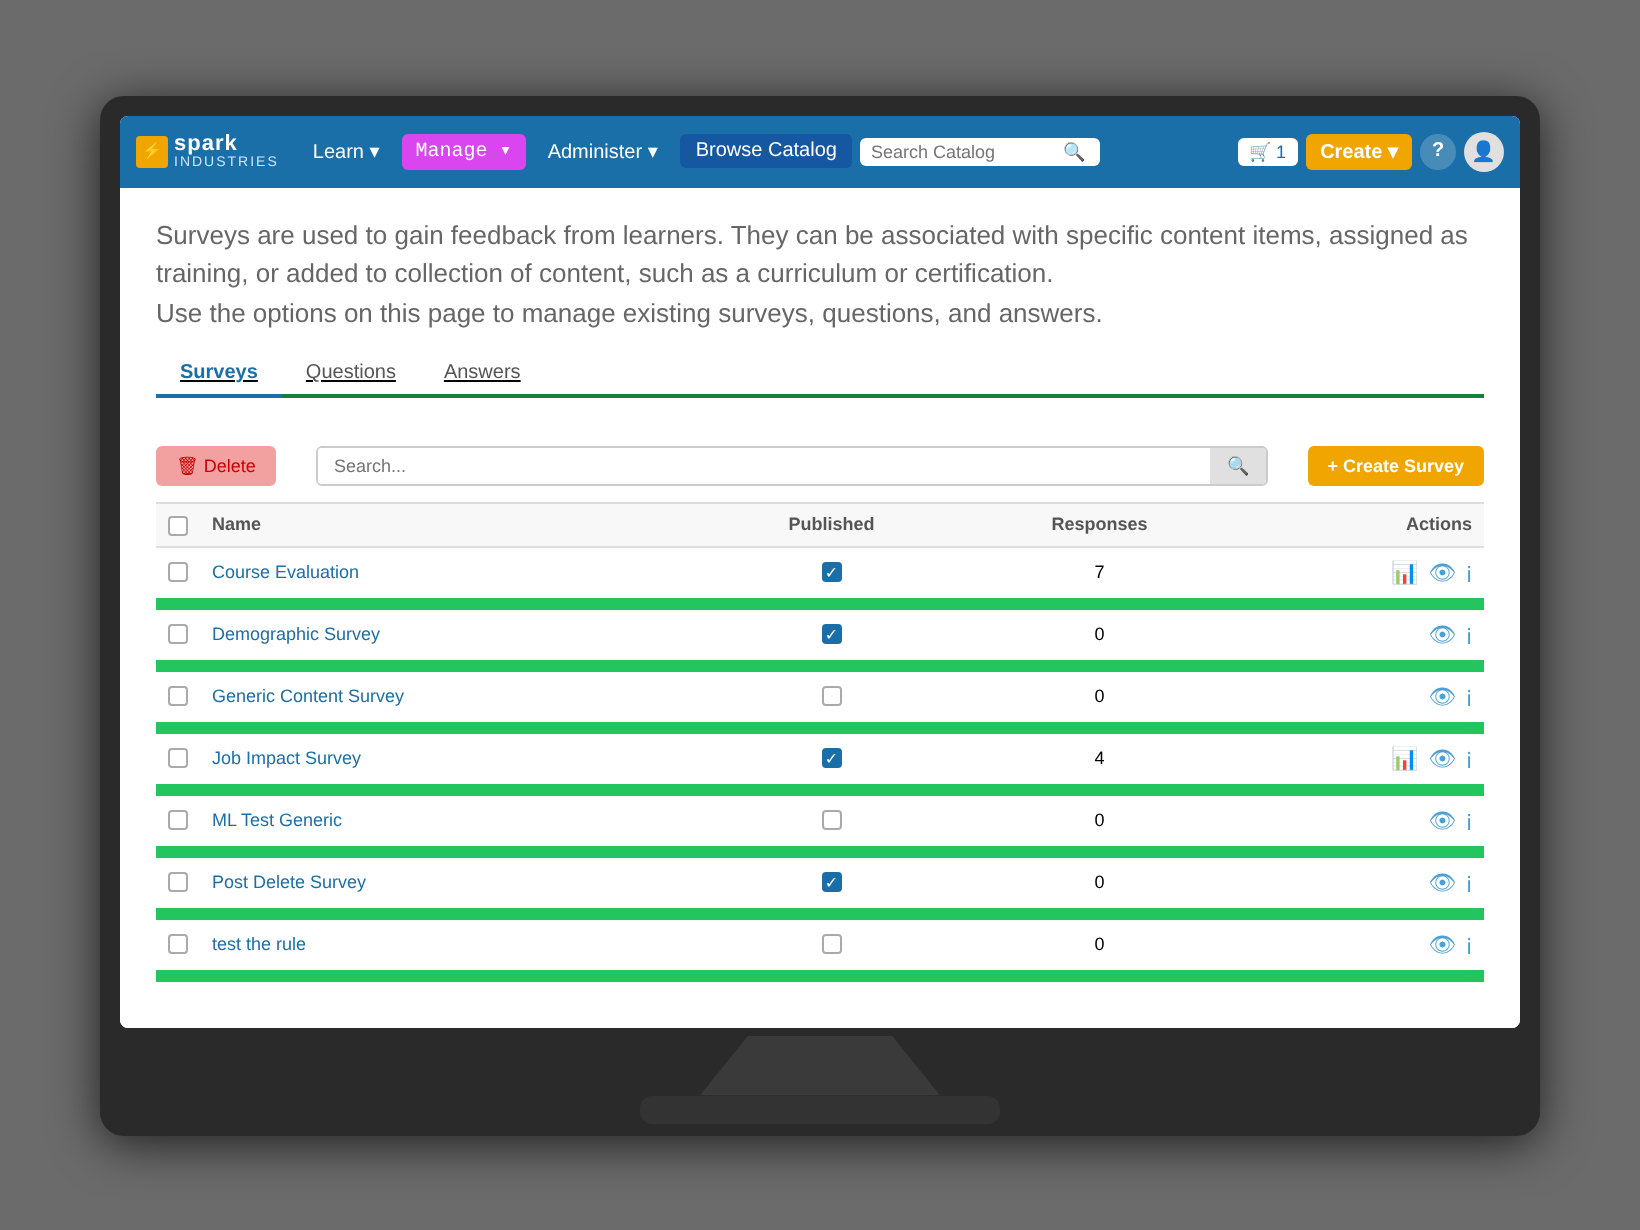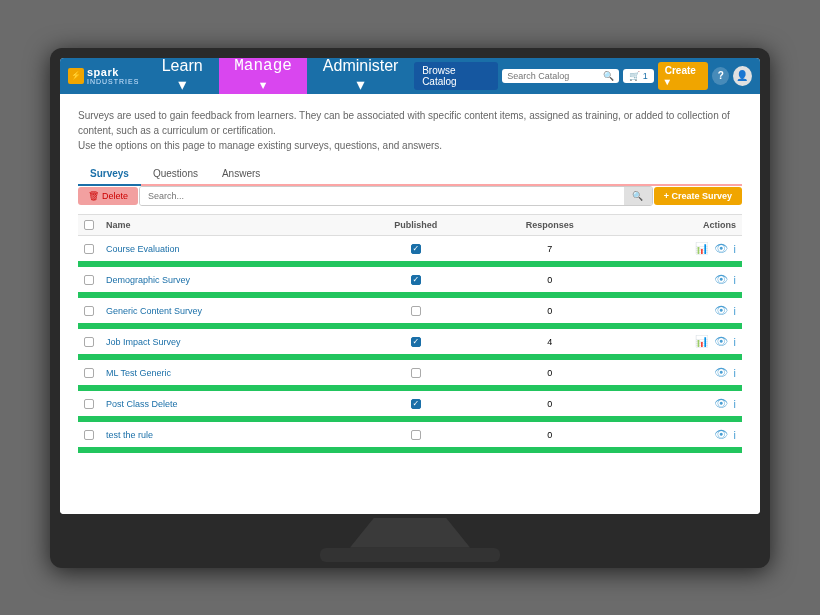--- a/index.html
+++ b/index.html
@@ -83,29 +83,30 @@
       letter-spacing: 0.5px;
     }
     .nav-logo-sub {
       color: #cce5ff;
       font-size: 7px;
       text-transform: uppercase;
       letter-spacing: 1px;
     }
     .nav-btn {
       color: #fff;
-      font-size: 16px;
+      font-size: 10px;
       padding: 3px 7px;
       border-radius: 3px;
       cursor: pointer;
       display: flex;
       align-items: center;
       gap: 2px;
       background: transparent;
       border: none;
+      text-align: right;
     }
     .nav-btn.active { background: #d946ef; font-family: Liberation Mono, monospace; }
     .nav-browse {
       background: #1557a0;
       color: #fff;
       font-size: 10px;
       padding: 3px 8px;
       border-radius: 3px;
       cursor: pointer;
     }
@@ -176,51 +177,51 @@
       padding: 14px 18px 10px 18px;
       overflow: hidden;
     }
     .page-title {
       font-size: 20px;
       font-weight: bold;
       color: #333;
       margin-bottom: 8px;
     }
     .page-desc {
-      font-size: 10px;
+      font-size: 13px;
       color: #666;
       line-height: 1.5;
       margin-bottom: 10px;
     }
 
     
     .tabs {
       display: flex;
-      border-bottom: 2px solid #fca5a5;
-      margin-bottom: 0;
+      border-bottom: 2px solid #15803d;
+      margin-bottom: 24px;
+      text-decoration: underline;
     }
     .tab {
       padding: 5px 12px;
       font-size: 10px;
       cursor: pointer;
       color: #555;
       border-bottom: 2px solid transparent;
       margin-bottom: -2px;
     }
     .tab.active {
       color: #1a6fa8;
       border-bottom: 2px solid #1a6fa8;
       font-weight: bold;
     }
 
     
     .toolbar {
       display: flex;
-      align-items: center;
-      gap: 1px;
+      gap: 20px;
       margin-bottom: 8px;
     }
     .btn-delete {
       background: #f2a0a0;
       color: #c00;
       border: none;
       border-radius: 3px;
       padding: 4px 10px;
       font-size: 9px;
       cursor: pointer;
@@ -452,21 +453,21 @@
               <td class="center">0</td>
               <td>
                 <div class="action-icons">
                   <span class="action-icon">👁</span>
                   <span class="action-icon info">ℹ</span>
                 </div>
               </td>
             </tr>
             <tr>
               <td class="checkbox-cell"><span class="cb"></span></td>
-              <td><span class="survey-link">Post Class Delete</span></td>
+              <td><span class="survey-link">Post Delete Survey</span></td>
               <td class="center"><span class="cb checked">✓</span></td>
               <td class="center">0</td>
               <td>
                 <div class="action-icons">
                   <span class="action-icon">👁</span>
                   <span class="action-icon info">ℹ</span>
                 </div>
               </td>
             </tr>
             <tr>

